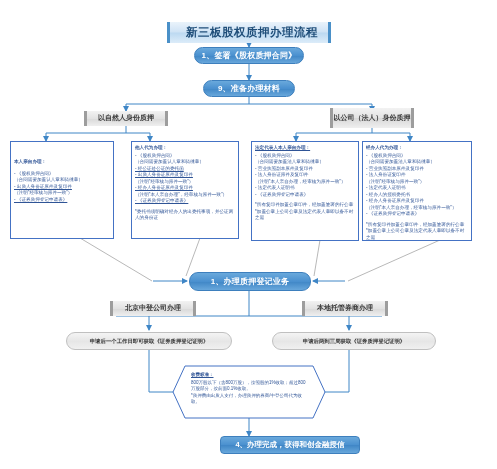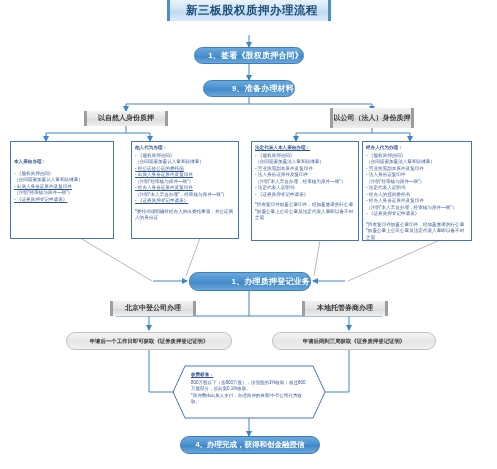--- a/index.html
+++ b/index.html
@@ -23,21 +23,21 @@
     top: 0;
     width: 497px;
     height: 469px;
     pointer-events: none;
   }
 
   
   .title-bar {
     position: absolute;
     left: 167px;
-    top: 0;
+    top: 22px;
     width: 164px;
     height: 21px;
     background: linear-gradient(to bottom, #eaf3fb 0%, #cfe3f5 48%, #bcd9f1 52%, #dcecf9 100%);
     border-left: 3px solid #4a90c8;
     border-right: 3px solid #4a90c8;
     display: flex;
     align-items: center;
     justify-content: center;
     box-sizing: border-box;
     padding-left: 6px;
@@ -51,21 +51,21 @@
   }
 
   
   .step-pill {
     position: absolute;
     background: linear-gradient(to bottom, #6aa9dc 0%, #4a90cf 50%, #3f86c6 51%, #68a7db 100%);
     border: 1px solid #3d7fbd;
     border-radius: 9px;
     display: flex;
     align-items: center;
-    justify-content: flex-end;
+    justify-content: center;
     box-sizing: border-box;
   }
   .step-pill span {
     font-size: 8px;
     font-weight: bold;
     color: #ffffff;
     white-space: nowrap;
     letter-spacing: 0.2px;
   }
 
@@ -169,25 +169,26 @@
     margin-bottom: 1px;
   }
   .hex-content .hc-line {
     display: block;
   }
 
   .cap-final {
     position: absolute;
     background: linear-gradient(to bottom, #6aa9dc 0%, #4a90cf 50%, #3f86c6 51%, #68a7db 100%);
     border: 1px solid #3d7fbd;
-    border-radius: 9px;
-    display: flex;
-    align-items: center;
-    justify-content: center;
-    box-sizing: border-box;
+    border-radius: 4px;
+    display: flex;
+    align-items: center;
+    justify-content: center;
+    box-sizing: border-box;
+    margin-left: 40px;
   }
   .cap-final span {
     font-size: 7.5px;
     font-weight: bold;
     color: #ffffff;
     white-space: nowrap;
   }
 </style>
 </head>
 <body>

